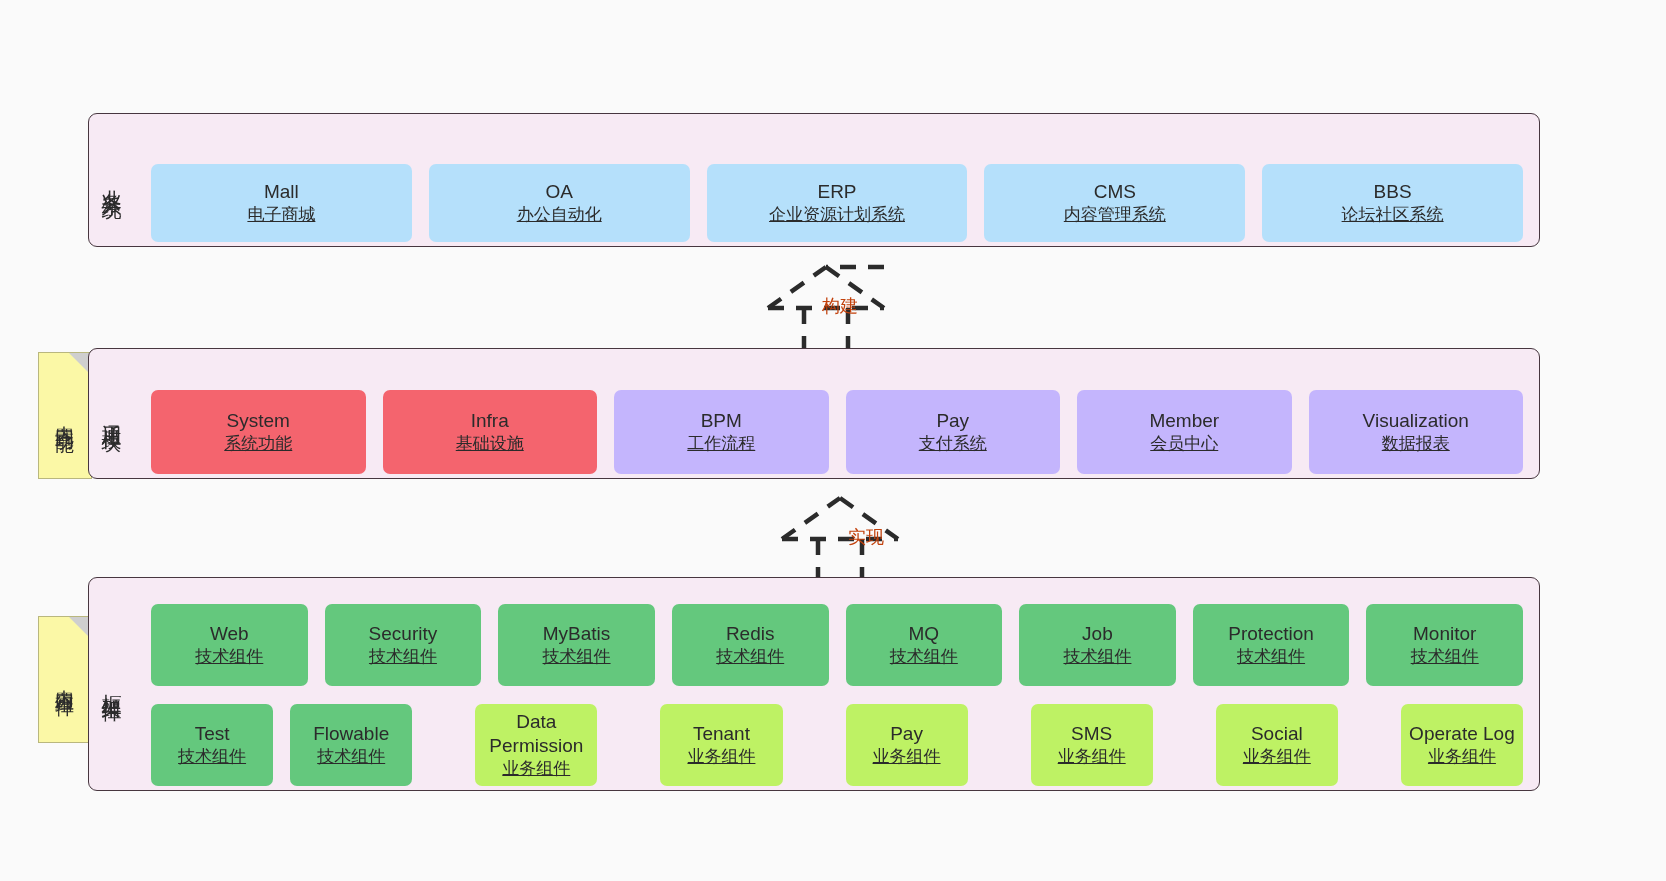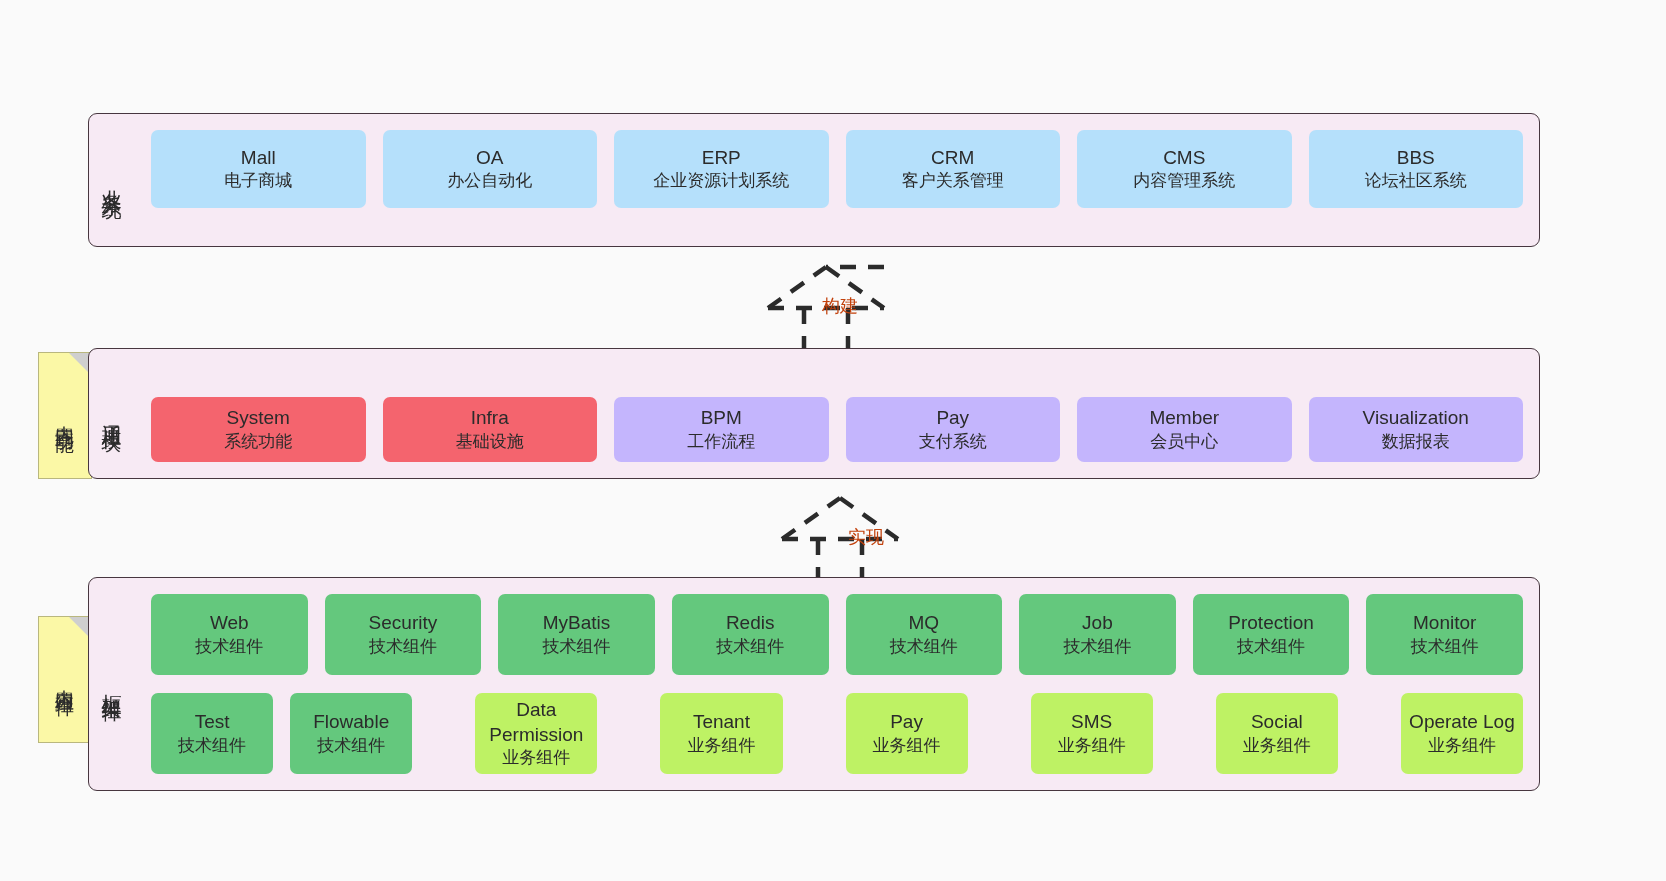--- a/index.html
+++ b/index.html
@@ -38,23 +38,23 @@
     writing-mode: vertical-rl;
     text-orientation: upright;
     letter-spacing: 3px;
     line-height: 1;
     user-select: none;
   }
   .layer-body {
     flex: 1 1 auto;
     display: flex;
     flex-direction: column;
-    justify-content: flex-start;
+    justify-content: flex-end;
     gap: 18px;
-    padding: 16px 16px;
+    padding: 4px 16px;
   }
   .box-row {
     display: flex;
     flex-direction: row;
     gap: 17px;
     align-items: stretch;
   }
 
   
   .card {
@@ -69,20 +69,21 @@
     line-height: 1.28;
     padding: 4px 6px;
     box-sizing: border-box;
   }
   .card .ttl {
     font-size: 19px;
     white-space: normal;
   }
   .card .sub {
     font-size: 17px;
+    text-decoration: underline;
   }
 
   .c-blue       { background: #b5e0fb; }
   .c-red        { background: #f4646e; }
   .c-pink       { background: #c4b5fd; }
   .c-green      { background: #64c87d; }
   .c-greenlight { background: #bef264; margin-left: 46px; }
 
   
   .h-biz   { height: 78px; }
@@ -148,24 +149,20 @@
             <div class="ttl">Mall</div>
             <div class="sub">电子商城</div>
           </div>
           <div class="card c-blue">
             <div class="ttl">OA</div>
             <div class="sub">办公自动化</div>
           </div>
           <div class="card c-blue">
             <div class="ttl">ERP</div>
             <div class="sub">企业资源计划系统</div>
-          </div>
-          <div class="card c-blue">
-            <div class="ttl">CRM</div>
-            <div class="sub">客户关系管理</div>
           </div>
           <div class="card c-blue">
             <div class="ttl">CMS</div>
             <div class="sub">内容管理系统</div>
           </div>
           <div class="card c-blue">
             <div class="ttl">BBS</div>
             <div class="sub">论坛社区系统</div>
           </div>
         </div>

